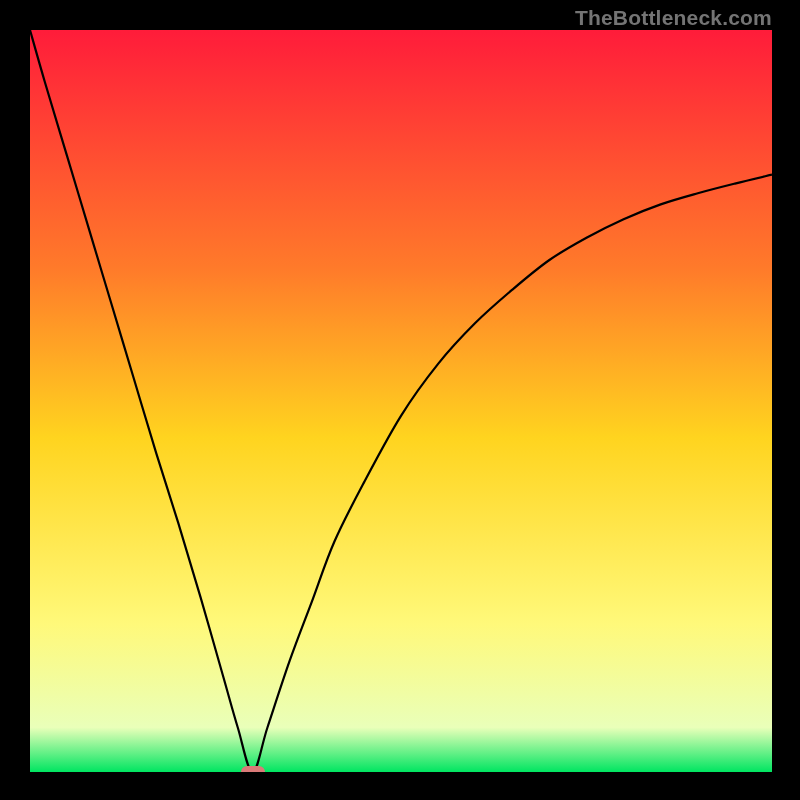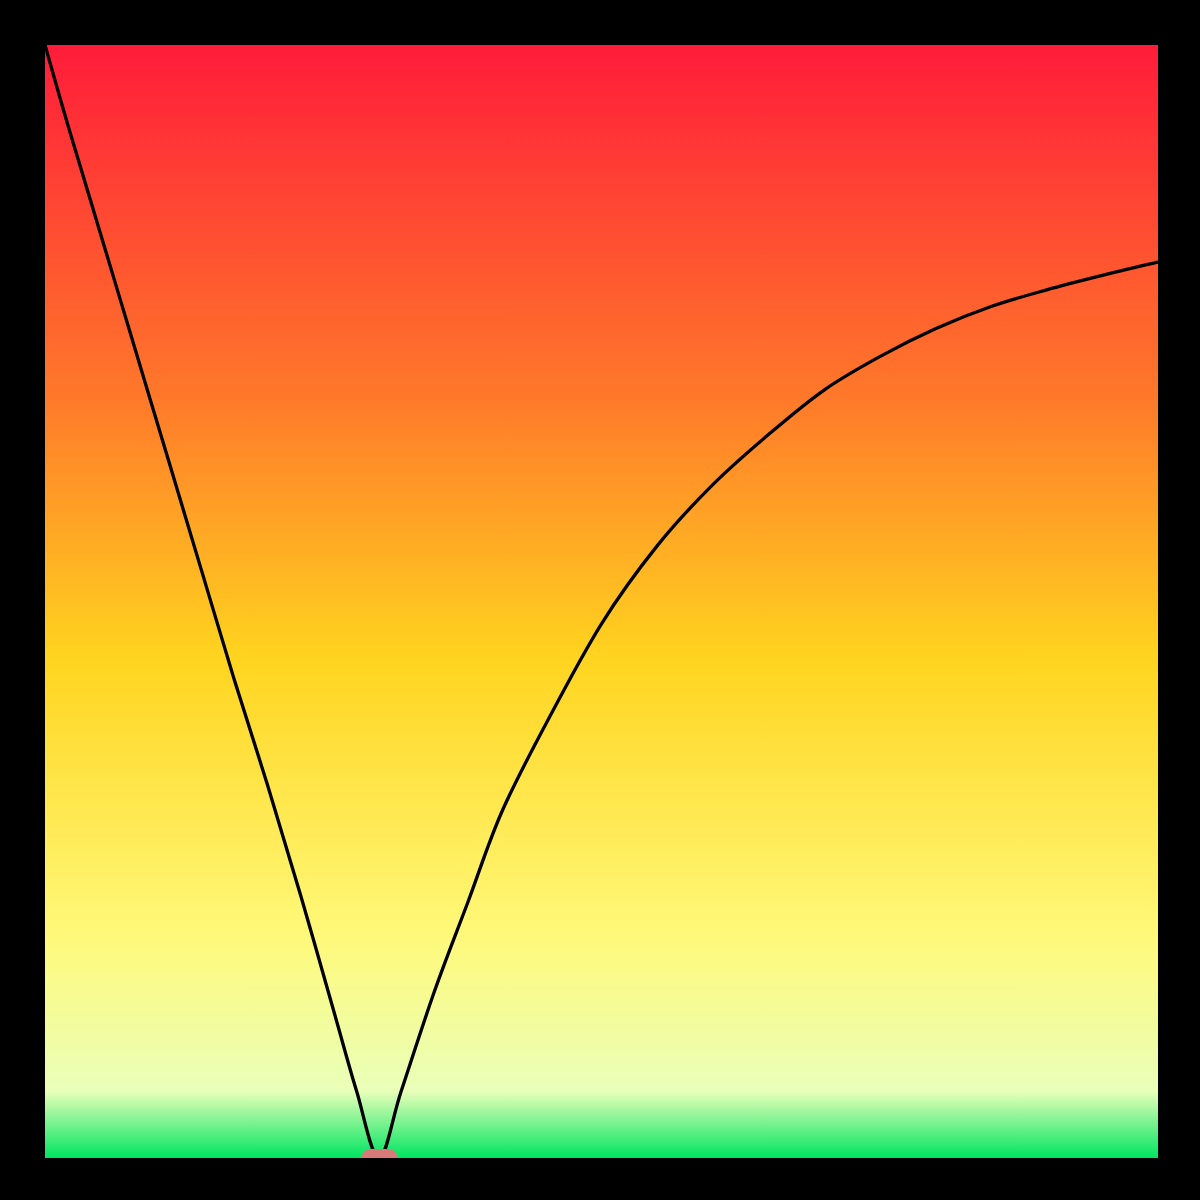--- a/index.html
+++ b/index.html
@@ -50,20 +50,21 @@
     height: 12px;
     border-radius: 6px;
     transform: translate(-12px, -6px);
   }
 </style>
 </head>
 <body>
 
 <div class="frame">
 
+  <div class="watermark">TheBottleneck.com</div>
 
   <div class="plot-area">
     <svg class="gradient" width="742" height="742" viewBox="0 0 742 742" preserveAspectRatio="none">
       <defs>
         <linearGradient id="bg" x1="0" y1="0" x2="0" y2="1">
           <stop id="g0" offset="0%" stop-color="#ff1c3a"></stop>
           <stop id="g1" offset="32%" stop-color="#ff7a2a"></stop>
           <stop id="g2" offset="55%" stop-color="#ffd41f"></stop>
           <stop id="g3" offset="80%" stop-color="#fff97a"></stop>
           <stop id="g4" offset="94%" stop-color="#e9ffb9"></stop>

